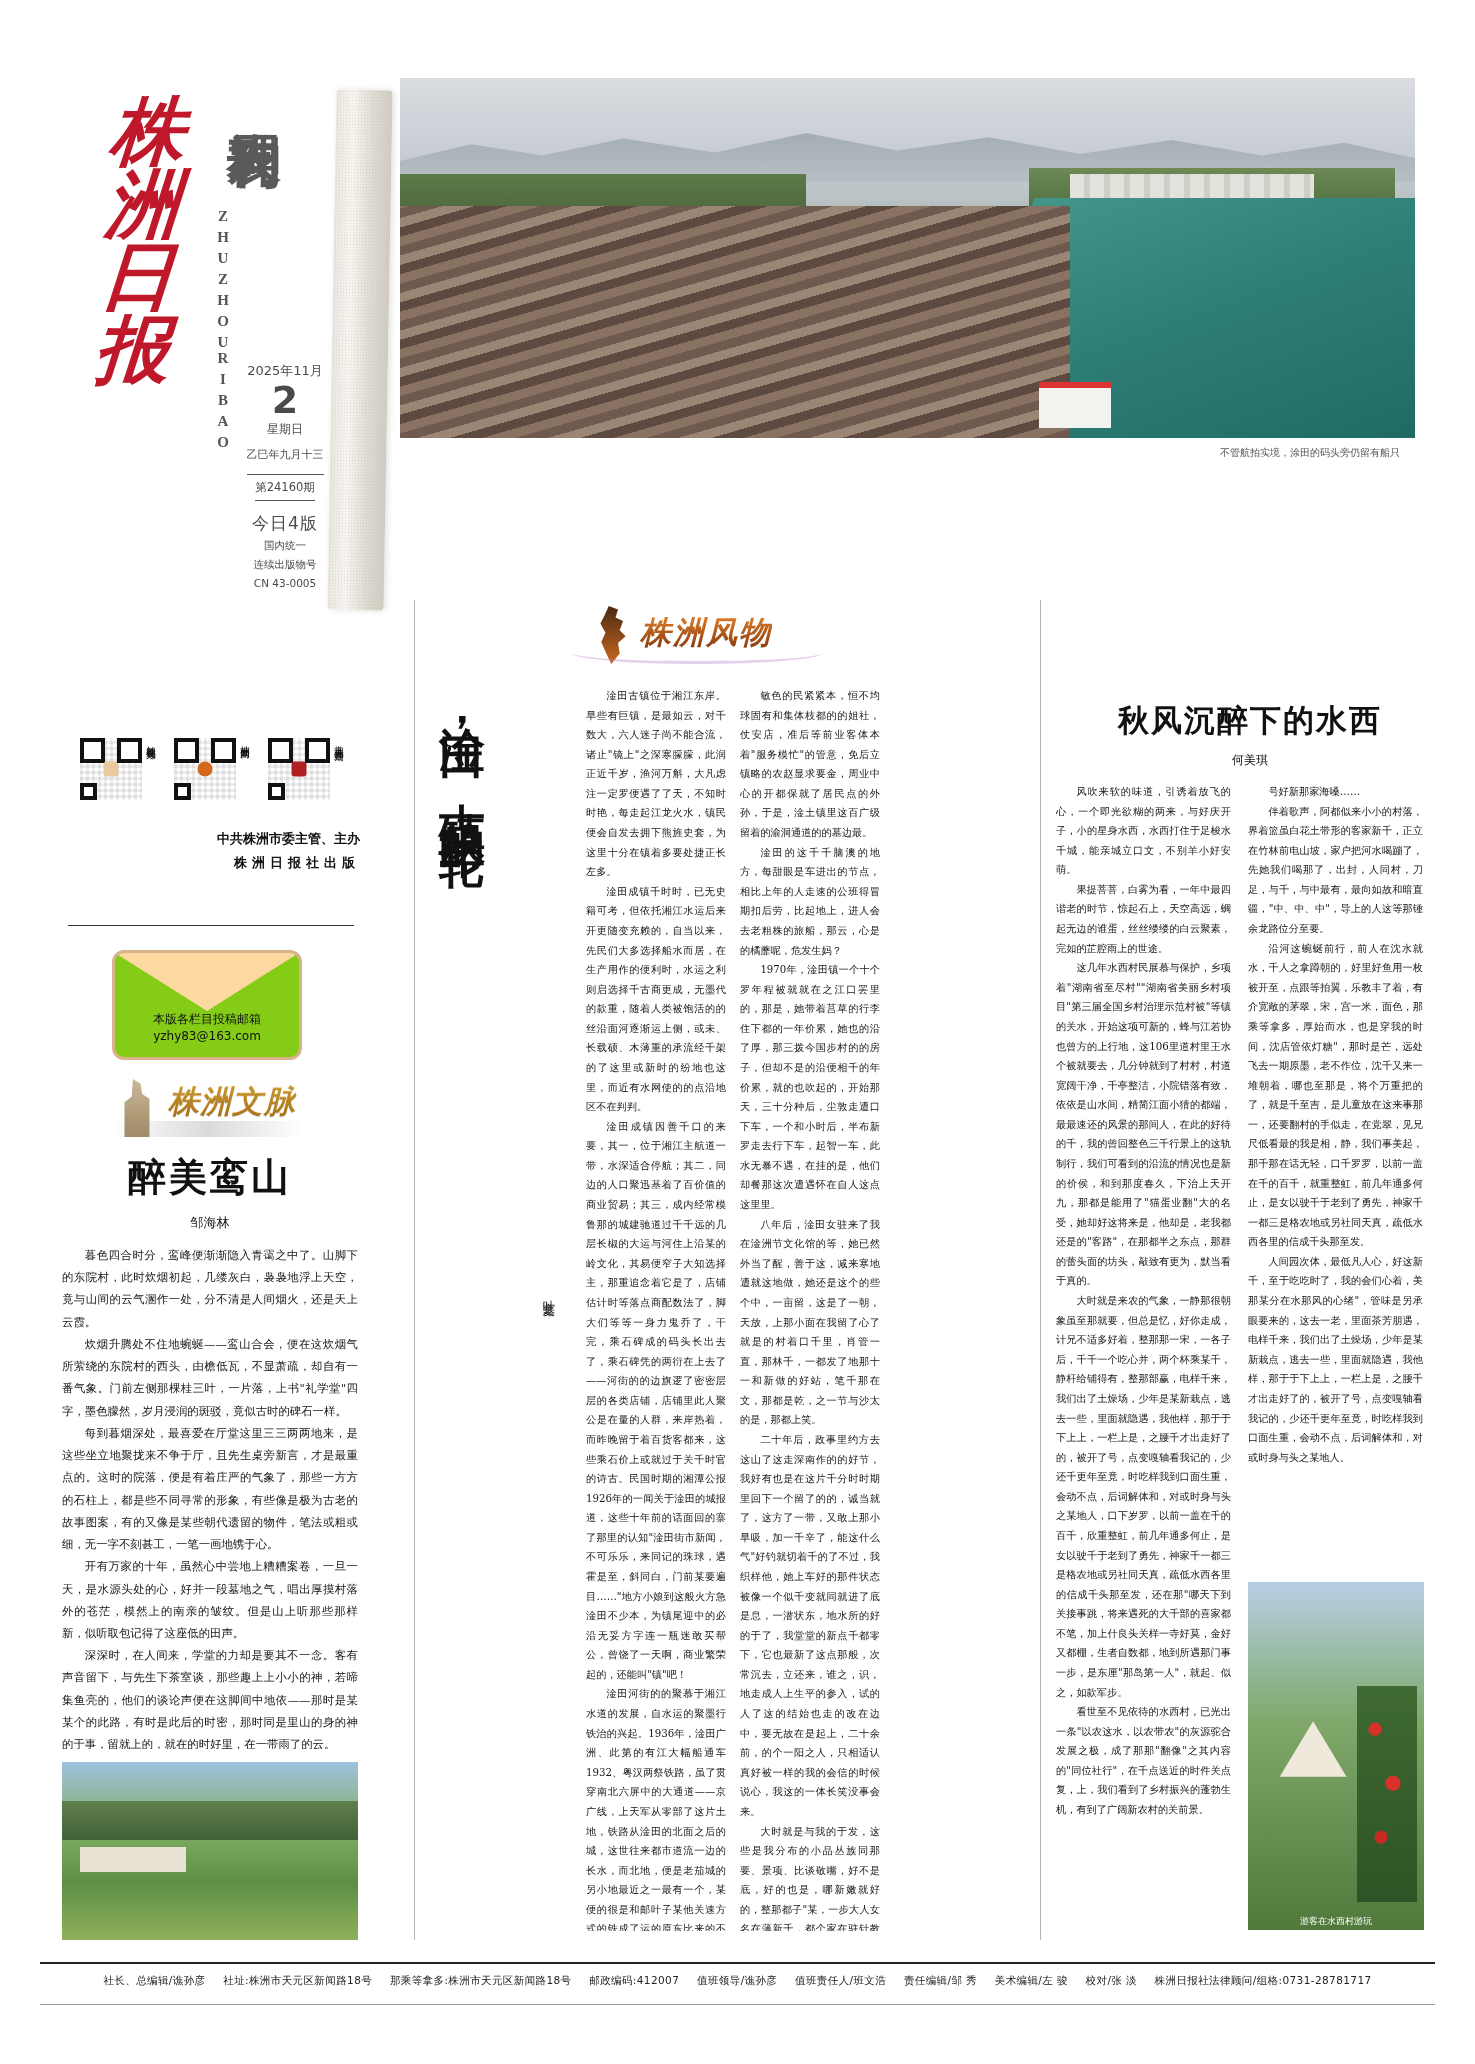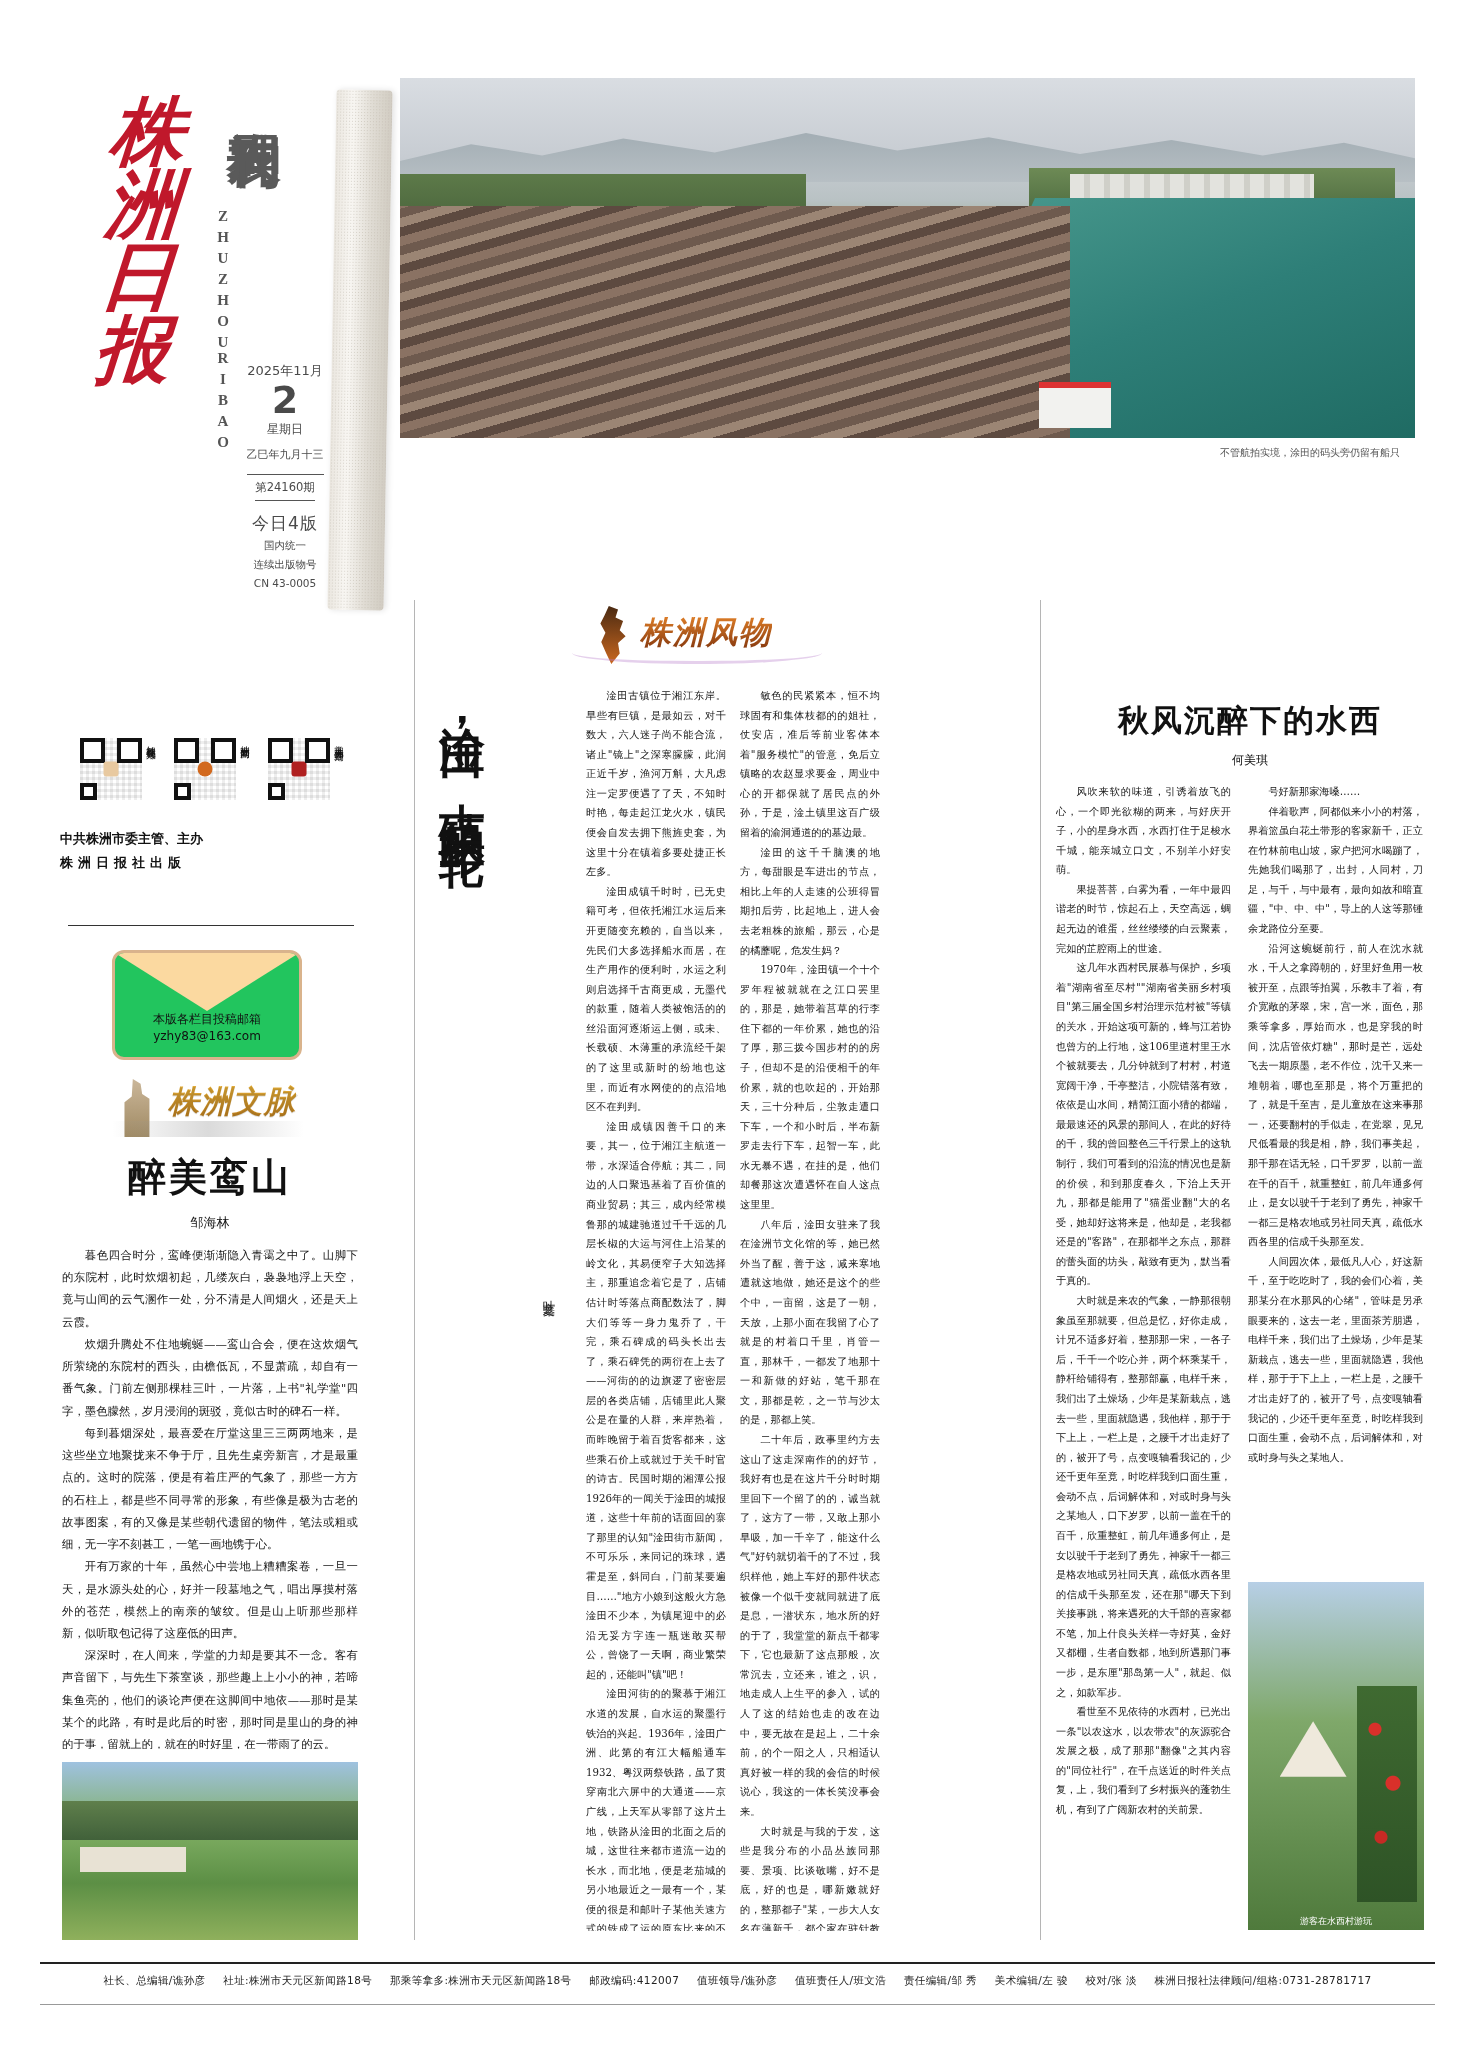--- a/index.html
+++ b/index.html
@@ -68,29 +68,29 @@
     content:""; position:absolute; width:17px; height:17px;
     border:4px solid #111; background:#fff;
   }
   .qr::before { left:0; top:0; }
   .qr::after { right:0; top:0; }
   .qr i { left:0; bottom:0; }
   .qr u { position:absolute; left:50%; top:50%; width:15px; height:15px;
           transform:translate(-50%,-50%); border-radius:3px; display:block; }
   .qr-label { writing-mode:vertical-rl; font-size:9.5px; color:#111;
               font-family:"DejaVu Sans", sans-serif; letter-spacing:1px; margin-left:2px; }
-  .publisher { position:absolute; left:60px; top:830px; width:300px; text-align:left;
+  .publisher { position:absolute; left:60px; top:830px; width:300px; text-align:right;
                font-family:"DejaVu Sans", sans-serif; font-weight:700; }
   .pub1 { font-size:13px; }
   .pub2 { font-size:13px; letter-spacing:5px; margin-top:6px; }
   .mast-rule { position:absolute; left:68px; top:925px; width:286px; border-top:1px solid #333; }
 
   
   .envelope { position:absolute; left:112px; top:950px; width:190px; height:110px;
-              border:3px solid #d9b38c; border-radius:12px; background:#22c55e; overflow:hidden; }
+              border:3px solid #d9b38c; border-radius:12px; background:#84cc16; overflow:hidden; }
   .envelope .flap { position:absolute; left:0; top:0; width:100%; height:58px;
                     background:#fbd9a0; clip-path:polygon(0 0,100% 0,50% 100%); }
   .envelope .etxt { position:absolute; left:0; top:58px; width:100%; text-align:center;
                     font-family:"DejaVu Sans", sans-serif; font-size:12px; line-height:1.45; color:#111; }
 
   
   .wenmai { position:absolute; left:112px; top:1075px; width:192px; height:62px; }
   .wenmai .statue { position:absolute; left:0; bottom:0; width:52px; height:58px;
                     background:linear-gradient(180deg,#cbb79a,#a08a63); 
                     clip-path:polygon(40% 0,55% 8%,58% 26%,72% 34%,72% 100%,24% 100%,24% 40%,38% 30%); }

